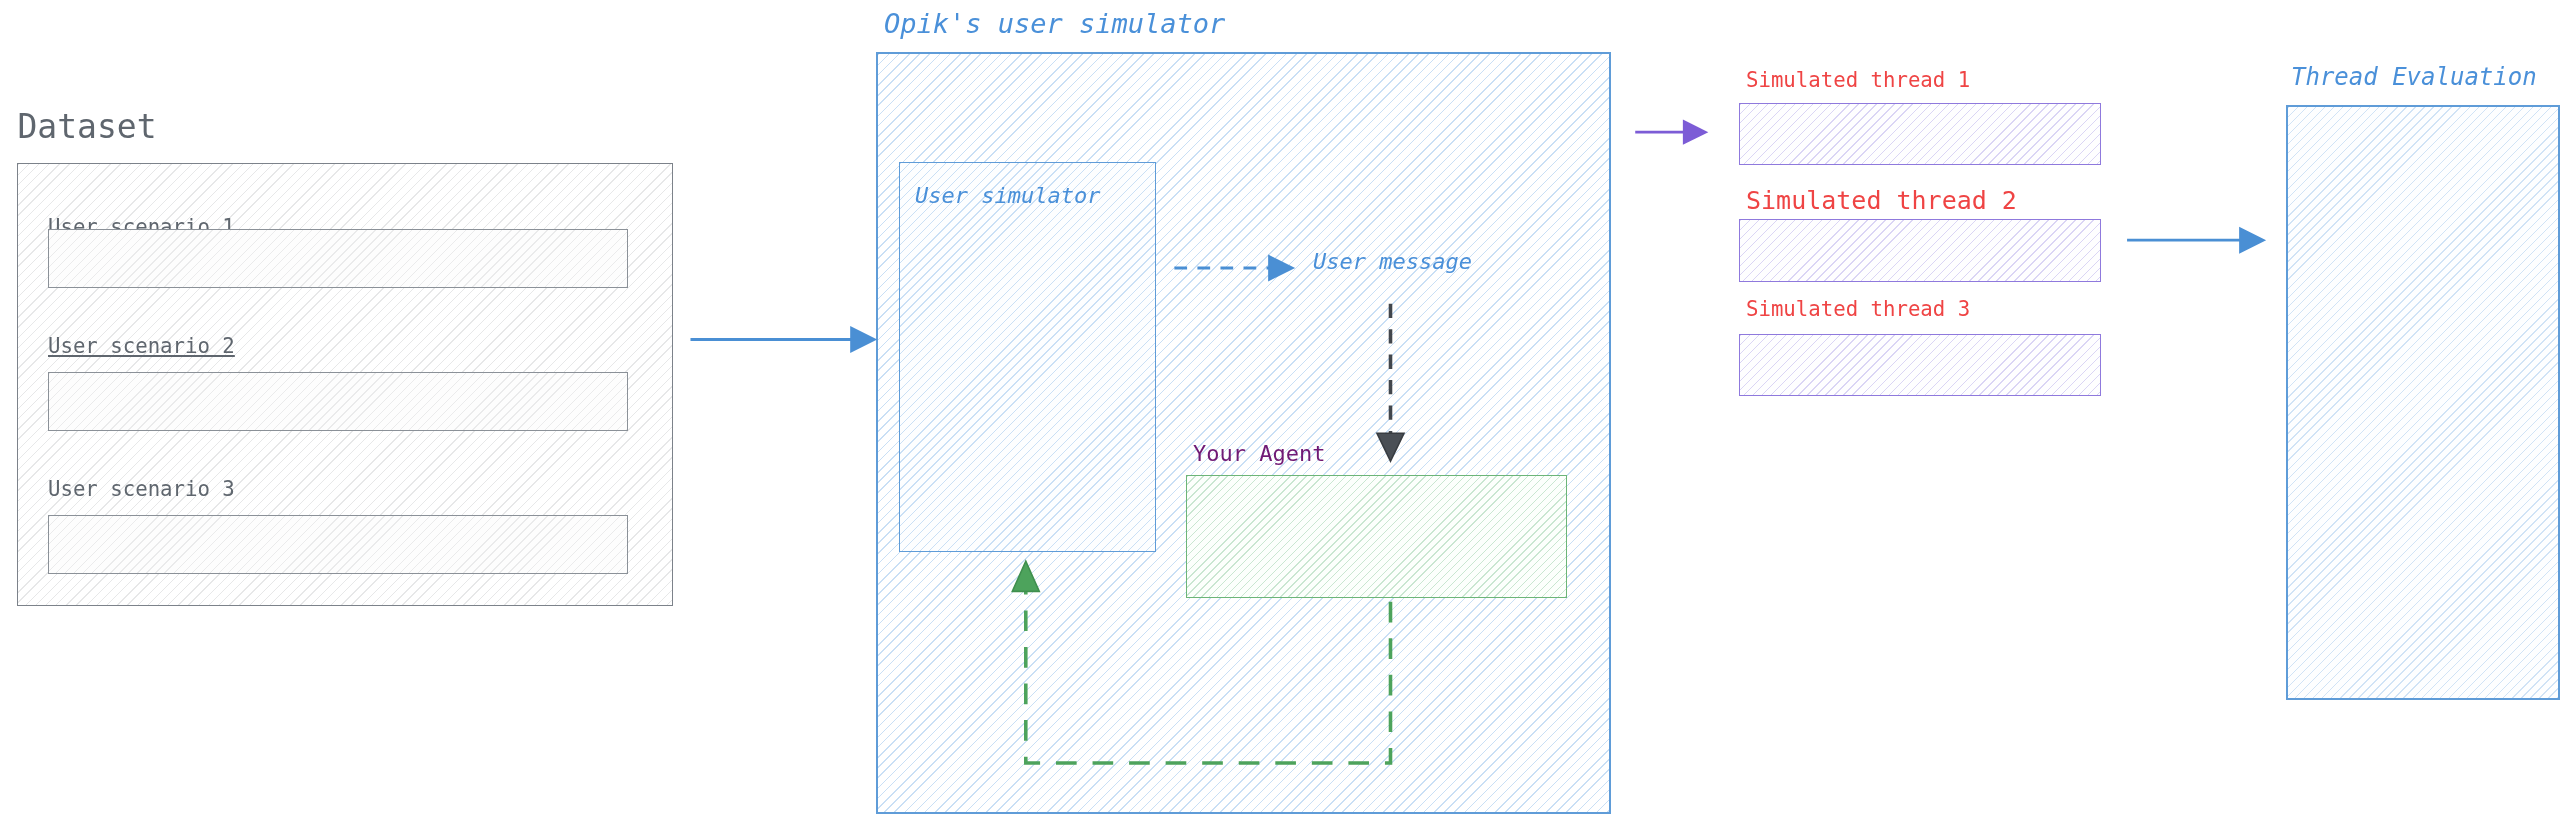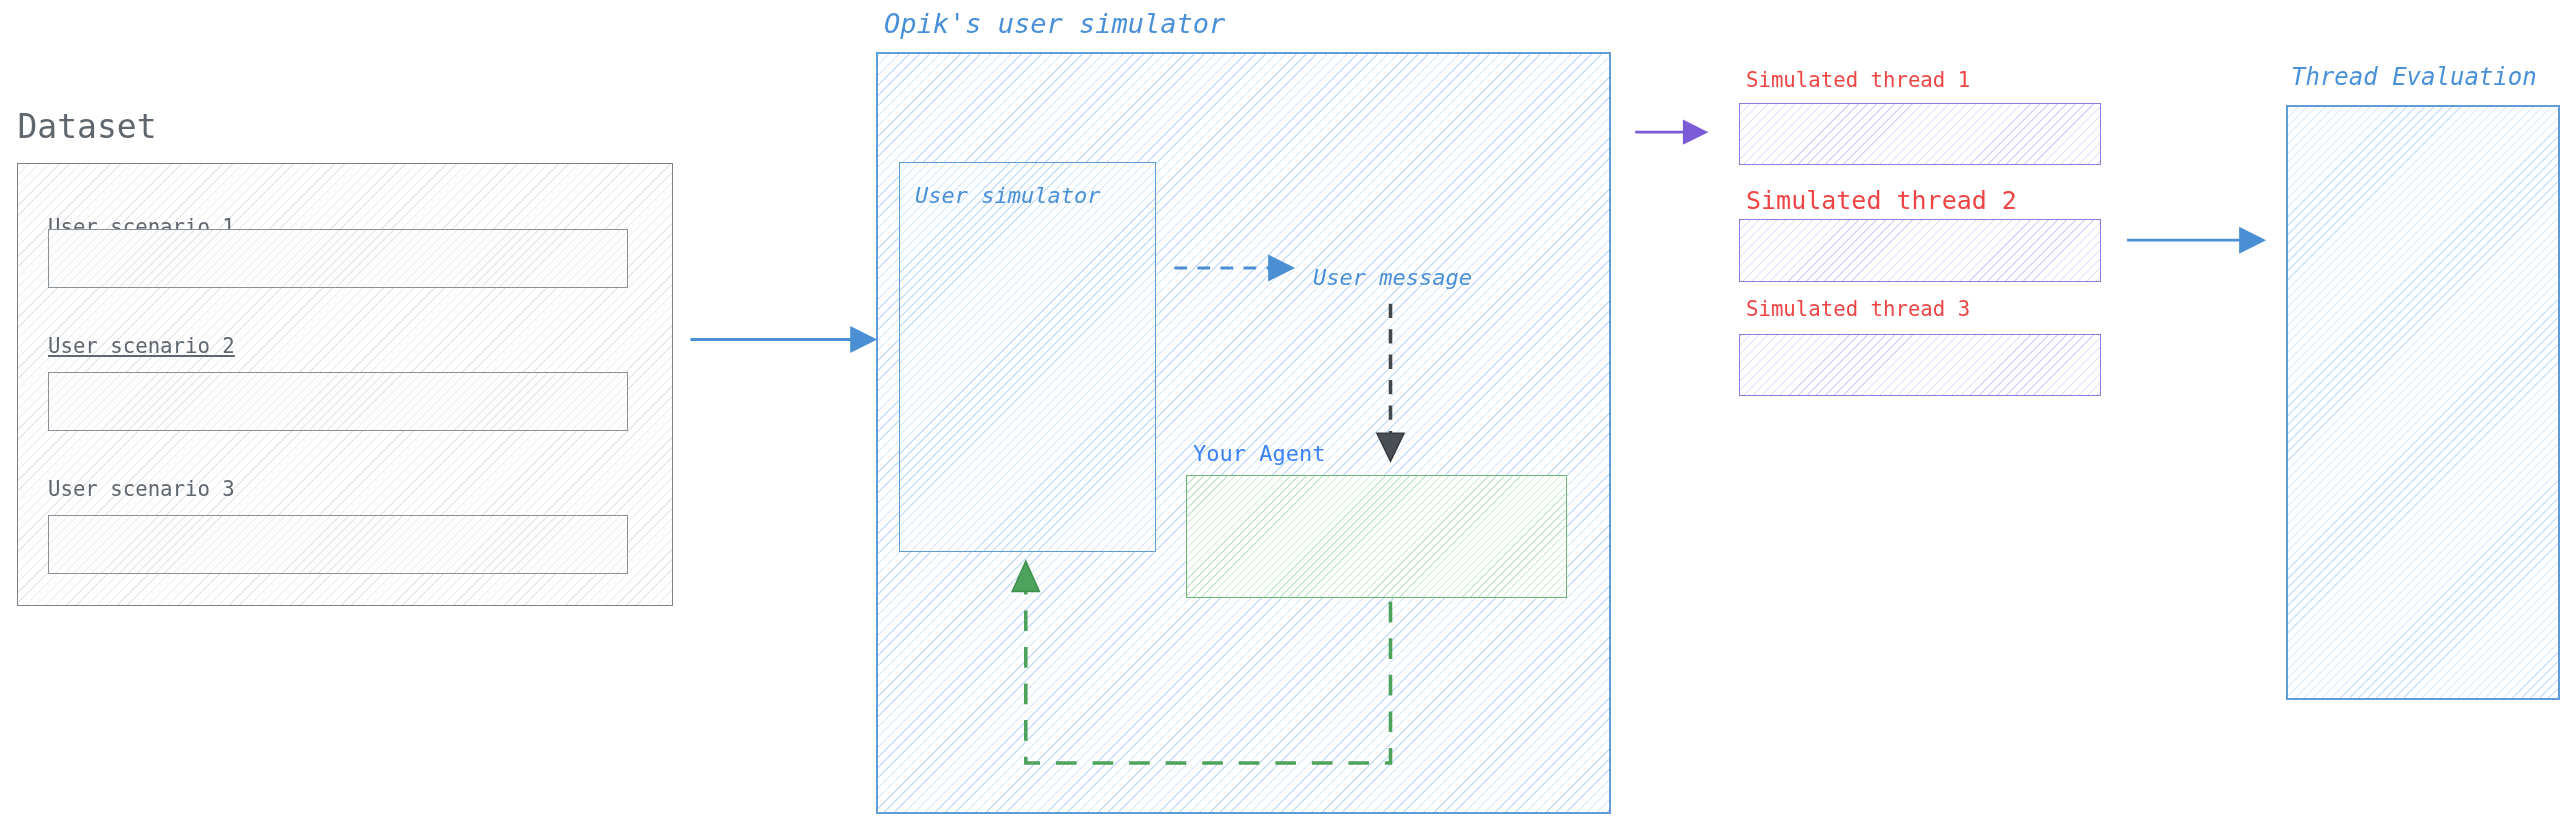--- a/index.html
+++ b/index.html
@@ -5,21 +5,21 @@
   html,body{margin:0;padding:0;background:#ffffff;}
   #canvas{
     position:relative;width:2576px;height:830px;background:#ffffff;overflow:hidden;
     font-family:"DejaVu Sans Mono","Liberation Mono",monospace;
   }
   .lbl{position:absolute;white-space:nowrap;line-height:1;}
 
   
   .t-gray{color:#5f666e;}
   .t-blue{color:#4a90d9;font-style:italic;}
-  .t-green{color:#3b82f6;}
+  .t-green{color:#701a75;}
   .t-purple{color:#ef4444;}
 
   
   .box{position:absolute;box-sizing:border-box;background:#ffffff;}
 
   .dataset-outer{
     border:1.6px solid #7c828a;
     background:#ffffff repeating-linear-gradient(135deg, rgba(145,148,152,0.22) 0 1px, transparent 1px 7.2px);
   }
   .scenario-box{
@@ -72,21 +72,21 @@
   <div class="lbl t-gray" style="left:48px;top:479px;font-size:20.7px;">User scenario 3</div>
   <div class="box scenario-box" style="left:48px;top:515px;width:580px;height:59px;"></div>
 
   <div class="lbl t-blue" style="left:884px;top:10.3px;font-size:27px;">Opik's user simulator</div>
 
   <div class="box opik-box" style="left:876px;top:52px;width:735px;height:762px;"></div>
 
   <div class="box usersim-box" style="left:899px;top:162px;width:257px;height:390px;"></div>
   <div class="lbl t-blue" style="left:915px;top:185px;font-size:22px;">User simulator</div>
 
-  <div class="lbl t-blue" style="left:1313px;top:251px;font-size:22px;margin-top:16px;">User message</div>
+  <div class="lbl t-blue" style="left:1313px;top:251px;font-size:22px;">User message</div>
 
   <div class="lbl t-green" style="left:1193px;top:443px;font-size:22px;">Your Agent</div>
   <div class="box agent-box" style="left:1186px;top:475px;width:381px;height:123px;"></div>
 
   <div class="lbl t-purple" style="left:1746px;top:70px;font-size:20.7px;">Simulated thread 1</div>
   <div class="box thread-box" style="left:1739px;top:103px;width:362px;height:62px;"></div>
 
   <div class="lbl t-purple" style="left:1746px;top:188px;font-size:25px;">Simulated thread 2</div>
   <div class="box thread-box" style="left:1739px;top:219px;width:362px;height:63px;"></div>
 

